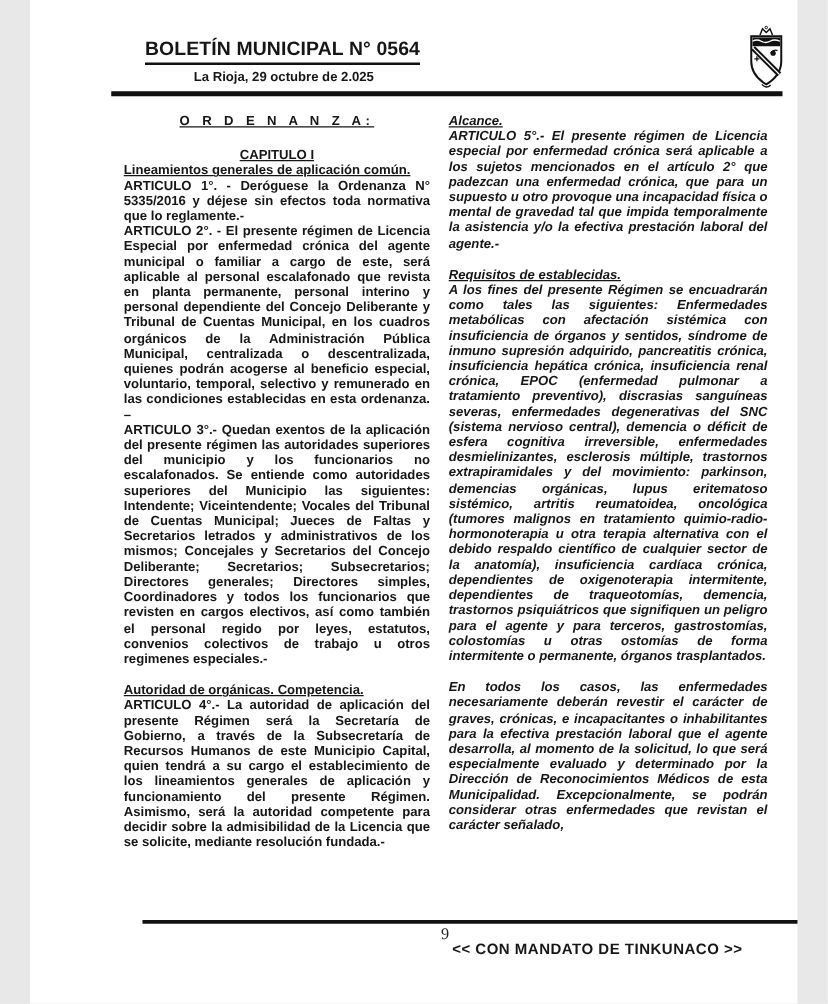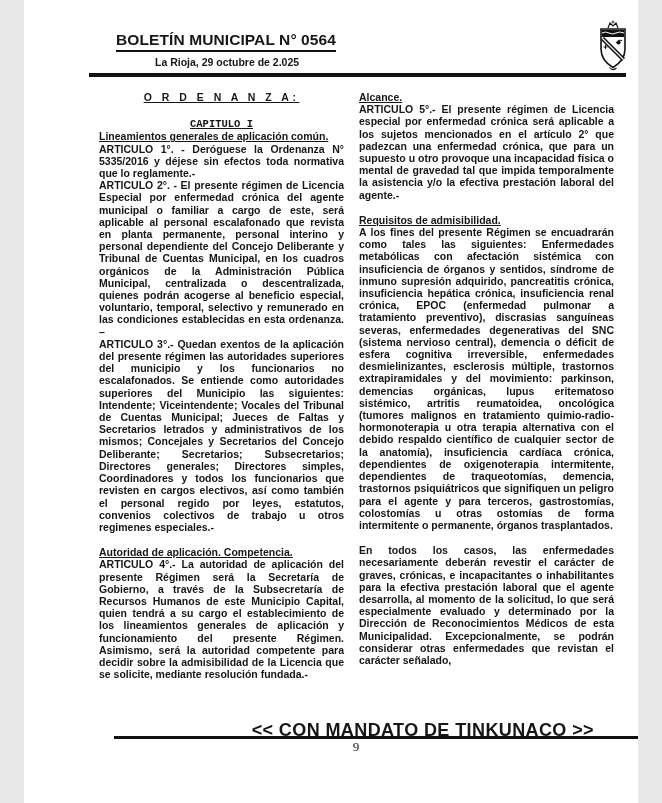--- a/index.html
+++ b/index.html
@@ -30,40 +30,40 @@
   }
   .crest {
     position:absolute; left:571px; top:19px;
   }
   .body-cols {
     position:absolute; left:75px; top:91px; width:527px;
     display:flex; gap:15px;
   }
   .col { text-align:justify; }
   .col-left  { width:245px; }
-  .col-right { width:255px; }
+  .col-right { width:255px;font-style:italic; }
   .col p { margin:0; font-size:10.5px; line-height:12.2px; }
   .center-head { text-align:center; text-decoration:underline; text-underline-offset:1px; }
   .ordenanza { letter-spacing:3.5px; }
-  .capitulo { margin-top:15px !important;font-family:Liberation Mono, monospace; }
+  .capitulo { margin-top:15px !important; }
   .sec-head { text-decoration:underline; text-underline-offset:1px; }
   .gap-top { margin-top:13px !important; }
   .footer-rule {
     position:absolute; left:90px; top:736px;
     width:558px; height:3px; background:#111;
   }
   .page-number {
     position:absolute; left:300px; top:739px; width:64px;
     text-align:center;
     font-family:"Liberation Serif", serif;
     font-weight:normal; font-size:13px; color:#222;
   }
   .footer-mandate {
-    position:absolute; right:44px; top:720px;
-    font-size:18px; letter-spacing:0.4px; white-space:nowrap;
+    position:absolute; right:44px; top:752px;
+    font-size:12px; letter-spacing:0.4px; white-space:nowrap;
   }
 </style>
 </head>
 <body>
 
 <div class="page">
 
   <div class="page-title">BOLETÍN MUNICIPAL N° 0564</div>
   <div class="date-line">La Rioja,  29 octubre de 2.025</div>
 
@@ -91,29 +91,29 @@
       <p class="center-head ordenanza">O R D E N A N Z A:</p>
       <p class="center-head capitulo">CAPITULO I</p>
 
       <p class="sec-head">Lineamientos generales de aplicación común.</p>
       <p>ARTICULO 1°. - Deróguese la Ordenanza N° 5335/2016 y déjese sin efectos toda normativa que lo reglamente.-</p>
 
       <p>ARTICULO 2°. - El presente régimen de Licencia Especial por enfermedad crónica del agente municipal o familiar a cargo de este, será aplicable al personal escalafonado que revista en planta permanente, personal interino y personal dependiente del Concejo Deliberante y Tribunal de Cuentas Municipal, en los cuadros orgánicos de la Administración Pública Municipal, centralizada o descentralizada, quienes podrán acogerse al beneficio especial, voluntario, temporal, selectivo y remunerado en las condiciones establecidas en esta ordenanza. –</p>
 
       <p>ARTICULO 3°.- Quedan exentos de la aplicación del presente régimen las autoridades superiores del municipio y los funcionarios no escalafonados. Se entiende como autoridades superiores del Municipio las siguientes: Intendente; Viceintendente; Vocales del Tribunal de Cuentas Municipal; Jueces de Faltas y Secretarios letrados y administrativos de los mismos; Concejales y Secretarios del Concejo Deliberante; Secretarios; Subsecretarios; Directores generales; Directores simples, Coordinadores y todos los funcionarios que revisten en cargos electivos, así como también el personal regido por leyes, estatutos, convenios colectivos de trabajo u otros regimenes especiales.-</p>
 
-      <p class="sec-head gap-top">Autoridad de aplicación. Competencia.</p>
+      <p class="sec-head gap-top">Autoridad de orgánicas. Competencia.</p>
       <p>ARTICULO 4°.- La autoridad de aplicación del presente Régimen será la Secretaría de Gobierno, a través de la Subsecretaría de Recursos Humanos de este Municipio Capital, quien tendrá a su cargo el establecimiento de los lineamientos generales de aplicación y funcionamiento del presente Régimen. Asimismo, será la autoridad competente para decidir sobre la admisibilidad de la Licencia que se solicite, mediante resolución fundada.-</p>
     </div>
 
     <div class="col col-right">
       <p class="sec-head">Alcance.</p>
       <p>ARTICULO 5°.- El presente régimen de Licencia especial por enfermedad crónica será aplicable a los sujetos mencionados en el artículo 2° que padezcan una enfermedad crónica, que para un supuesto u otro provoque una incapacidad física o mental de gravedad tal que impida temporalmente la asistencia y/o la efectiva prestación laboral del agente.-</p>
 
-      <p class="sec-head gap-top">Requisitos de admisibilidad.</p>
+      <p class="sec-head gap-top">Requisitos de establecidas.</p>
       <p>A los fines del presente Régimen se encuadrarán como tales las siguientes: Enfermedades metabólicas con afectación sistémica con insuficiencia de órganos y sentidos, síndrome de inmuno supresión adquirido, pancreatitis crónica, insuficiencia hepática crónica, insuficiencia renal crónica, EPOC (enfermedad pulmonar a tratamiento preventivo), discrasias sanguíneas severas, enfermedades degenerativas del SNC (sistema nervioso central), demencia o déficit de esfera cognitiva irreversible, enfermedades desmielinizantes, esclerosis múltiple, trastornos extrapiramidales y del movimiento: parkinson, demencias orgánicas, lupus eritematoso sistémico, artritis reumatoidea, oncológica (tumores malignos en tratamiento quimio-radio-hormonoterapia u otra terapia alternativa con el debido respaldo científico de cualquier sector de la anatomía), insuficiencia cardíaca crónica, dependientes de oxigenoterapia intermitente, dependientes de traqueotomías, demencia, trastornos psiquiátricos que signifiquen un peligro para el agente y para terceros, gastrostomías, colostomías u otras ostomías de forma intermitente o permanente, órganos trasplantados.</p>
 
       <p class="gap-top">En todos los casos, las enfermedades necesariamente deberán revestir el carácter de graves, crónicas, e incapacitantes o inhabilitantes para la efectiva prestación laboral que el agente desarrolla, al momento de la solicitud, lo que será especialmente evaluado y determinado por la Dirección de Reconocimientos Médicos de esta Municipalidad. Excepcionalmente, se podrán considerar otras enfermedades que revistan el carácter señalado,</p>
     </div>
 
   </div>
 
   <div class="footer-rule"></div>
   <div class="page-number">9</div>
   <div class="footer-mandate">&lt;&lt; CON MANDATO DE TINKUNACO &gt;&gt;</div>

